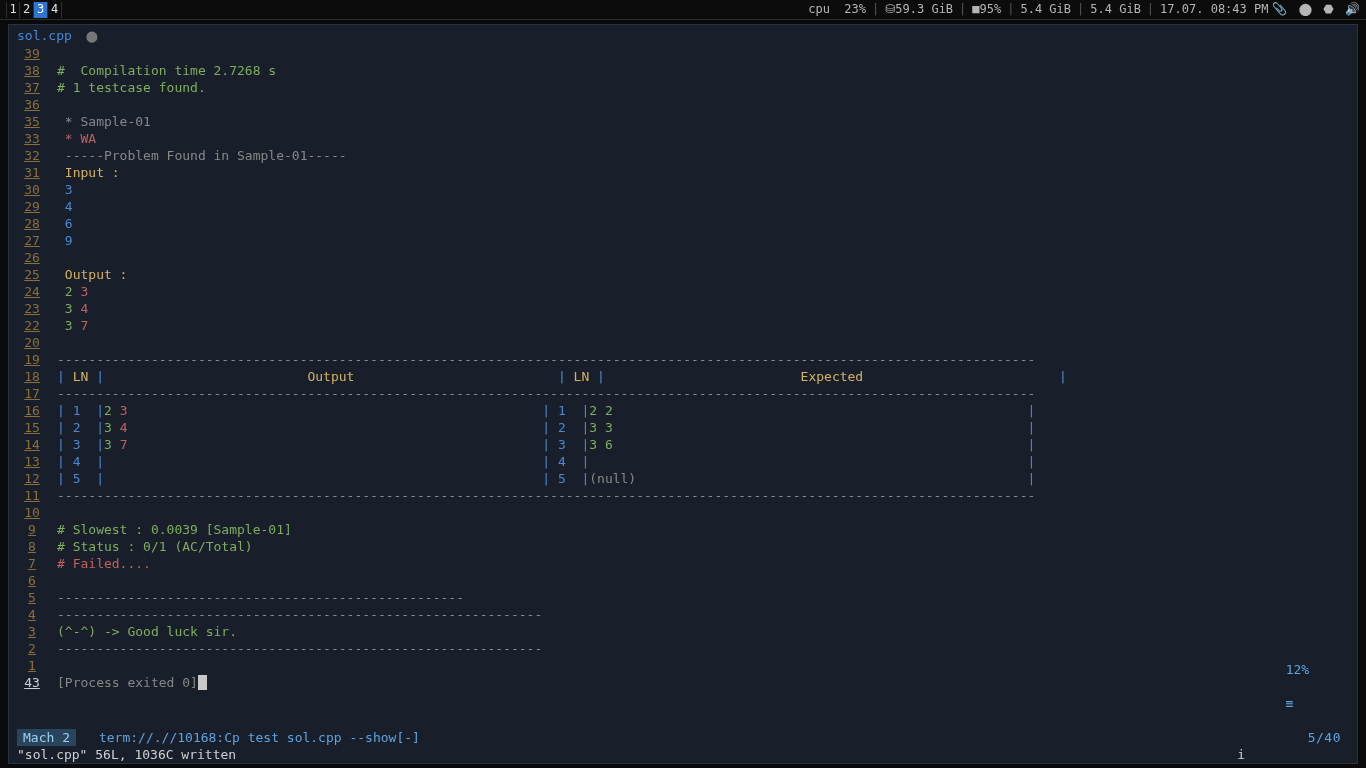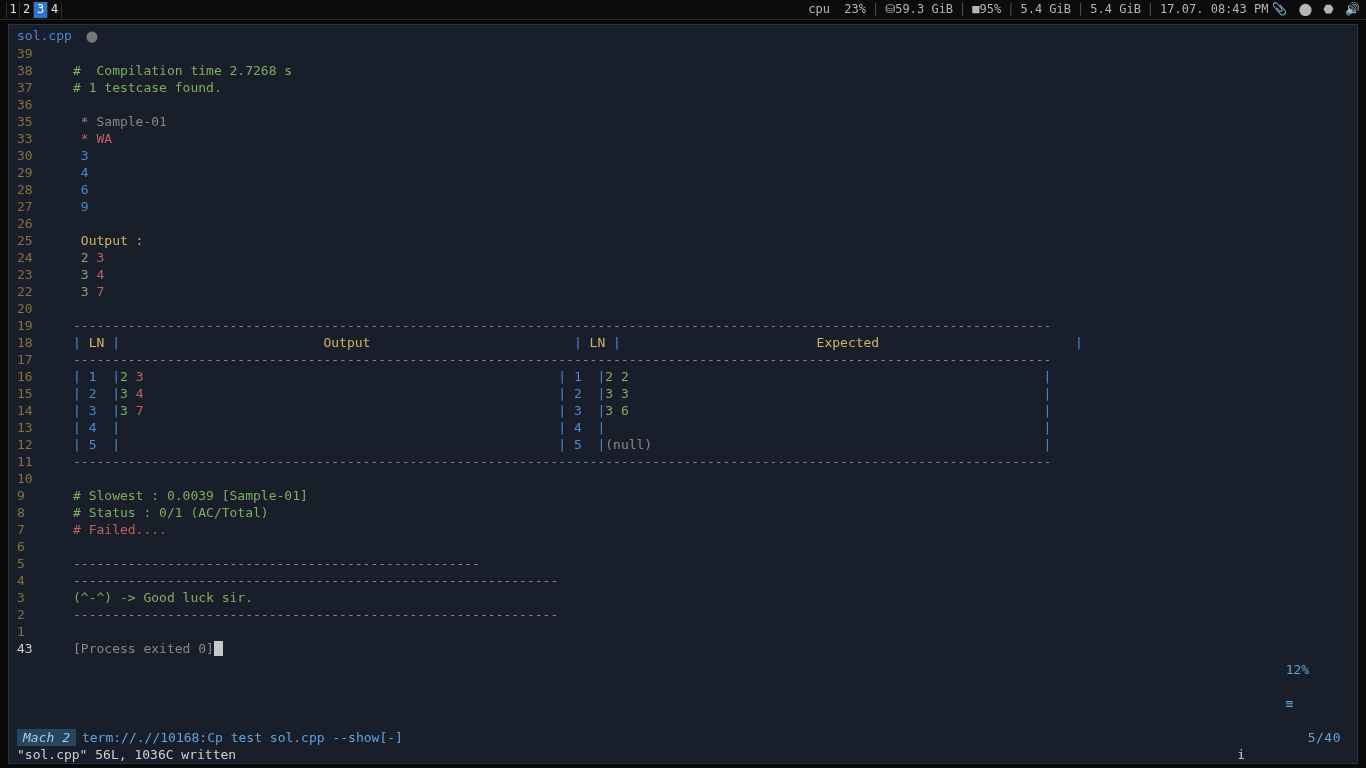--- a/index.html
+++ b/index.html
@@ -47,26 +47,27 @@
     background: #181f2a;
     border: 1px solid #2a3140;
   }
   .tab-row { padding: 2px 8px 0 8px; color: #4a88d3; }
   .tab-row .dirty { color: #777; margin-left: 6px; font-size: 11px;}
   .editor {
     padding: 0 8px;
   }
   .line { display: flex; white-space: pre; }
   .gutter {
-    width: 40px; text-align: left;
+    width: 40px; text-align: center;
     color: #8b6f3a; 
     padding-right: 10px;
     flex-shrink: 0;
-  }
-  .code { flex: 1; margin-left: 16px; }
+    text-decoration: underline;
+  }
+  .code { flex: 1; }
 
   .c-pipe  { color: #4a88d3; } 
   .c-ln    { color: #d4b262; } 
   .c-grey  { color: #878787; }
   .c-green { color: #7fae5e; }
   .c-red   { color: #c06060; }
   .c-blue  { color: #4a88d3; }
   .c-dash  { color: #878787; }
 
   .cursor-block {
@@ -78,21 +79,21 @@
   .statusline {
     position: absolute; left: 0; right: 0; bottom: 17px;
     height: 17px; padding: 0 8px;
     display: flex; align-items: center;
     white-space: pre;
     color: #5ea3e0;
   }
   .status-left { flex: 1; }
   .status-mode {
     background: #29455e; color: #9ecff0;
-    padding: 0 6px; margin-right: 6px; font-style: italic;
+    padding: 0 6px; margin-right: 23px;
   }
   .status-right { color: #5ea3e0; padding-right: 8px; }
   .status-right .row-col { letter-spacing: 0.5px; margin-left: 22px; }
 
   .msgline {
     position: absolute; left: 0; right: 0; bottom: 0;
     height: 17px; padding: 0 8px;
     color: #d0d0d0;
     display:flex;
   }
@@ -137,20 +138,22 @@
     <span class="dirty">⬤</span>
   </div>
 
   <div class="editor" id="editor">
       <div class="line"><span class="gutter">39</span><span class="code"></span></div>
       <div class="line"><span class="gutter">38</span><span class="code"><span class="c-green">#  Compilation time 2.7268 s</span></span></div>
       <div class="line"><span class="gutter">37</span><span class="code"><span class="c-green"># 1 testcase found.</span></span></div>
       <div class="line"><span class="gutter">36</span><span class="code"></span></div>
       <div class="line"><span class="gutter">35</span><span class="code"><span class="c-grey"> * Sample-01</span></span></div>
       <div class="line"><span class="gutter">33</span><span class="code"><span class="c-red"> * WA</span></span></div>
+      <div class="line"><span class="gutter">32</span><span class="code"><span class="c-grey"> -----Problem Found in Sample-01-----</span></span></div>
+      <div class="line"><span class="gutter">31</span><span class="code"><span class="c-ln"> Input :</span></span></div>
       <div class="line"><span class="gutter">30</span><span class="code"><span> </span><span class="c-blue">3</span></span></div>
       <div class="line"><span class="gutter">29</span><span class="code"><span> </span><span class="c-blue">4</span></span></div>
       <div class="line"><span class="gutter">28</span><span class="code"><span> </span><span class="c-blue">6</span></span></div>
       <div class="line"><span class="gutter">27</span><span class="code"><span> </span><span class="c-blue">9</span></span></div>
       <div class="line"><span class="gutter">26</span><span class="code"></span></div>
       <div class="line"><span class="gutter">25</span><span class="code"><span class="c-ln"> Output :</span></span></div>
       <div class="line"><span class="gutter">24</span><span class="code"><span> </span><span class="c-green">2</span><span> </span><span class="c-red">3</span></span></div>
       <div class="line"><span class="gutter">23</span><span class="code"><span> </span><span class="c-green">3</span><span> </span><span class="c-red">4</span></span></div>
       <div class="line"><span class="gutter">22</span><span class="code"><span> </span><span class="c-green">3</span><span> </span><span class="c-red">7</span></span></div>
       <div class="line"><span class="gutter">20</span><span class="code"></span></div>

